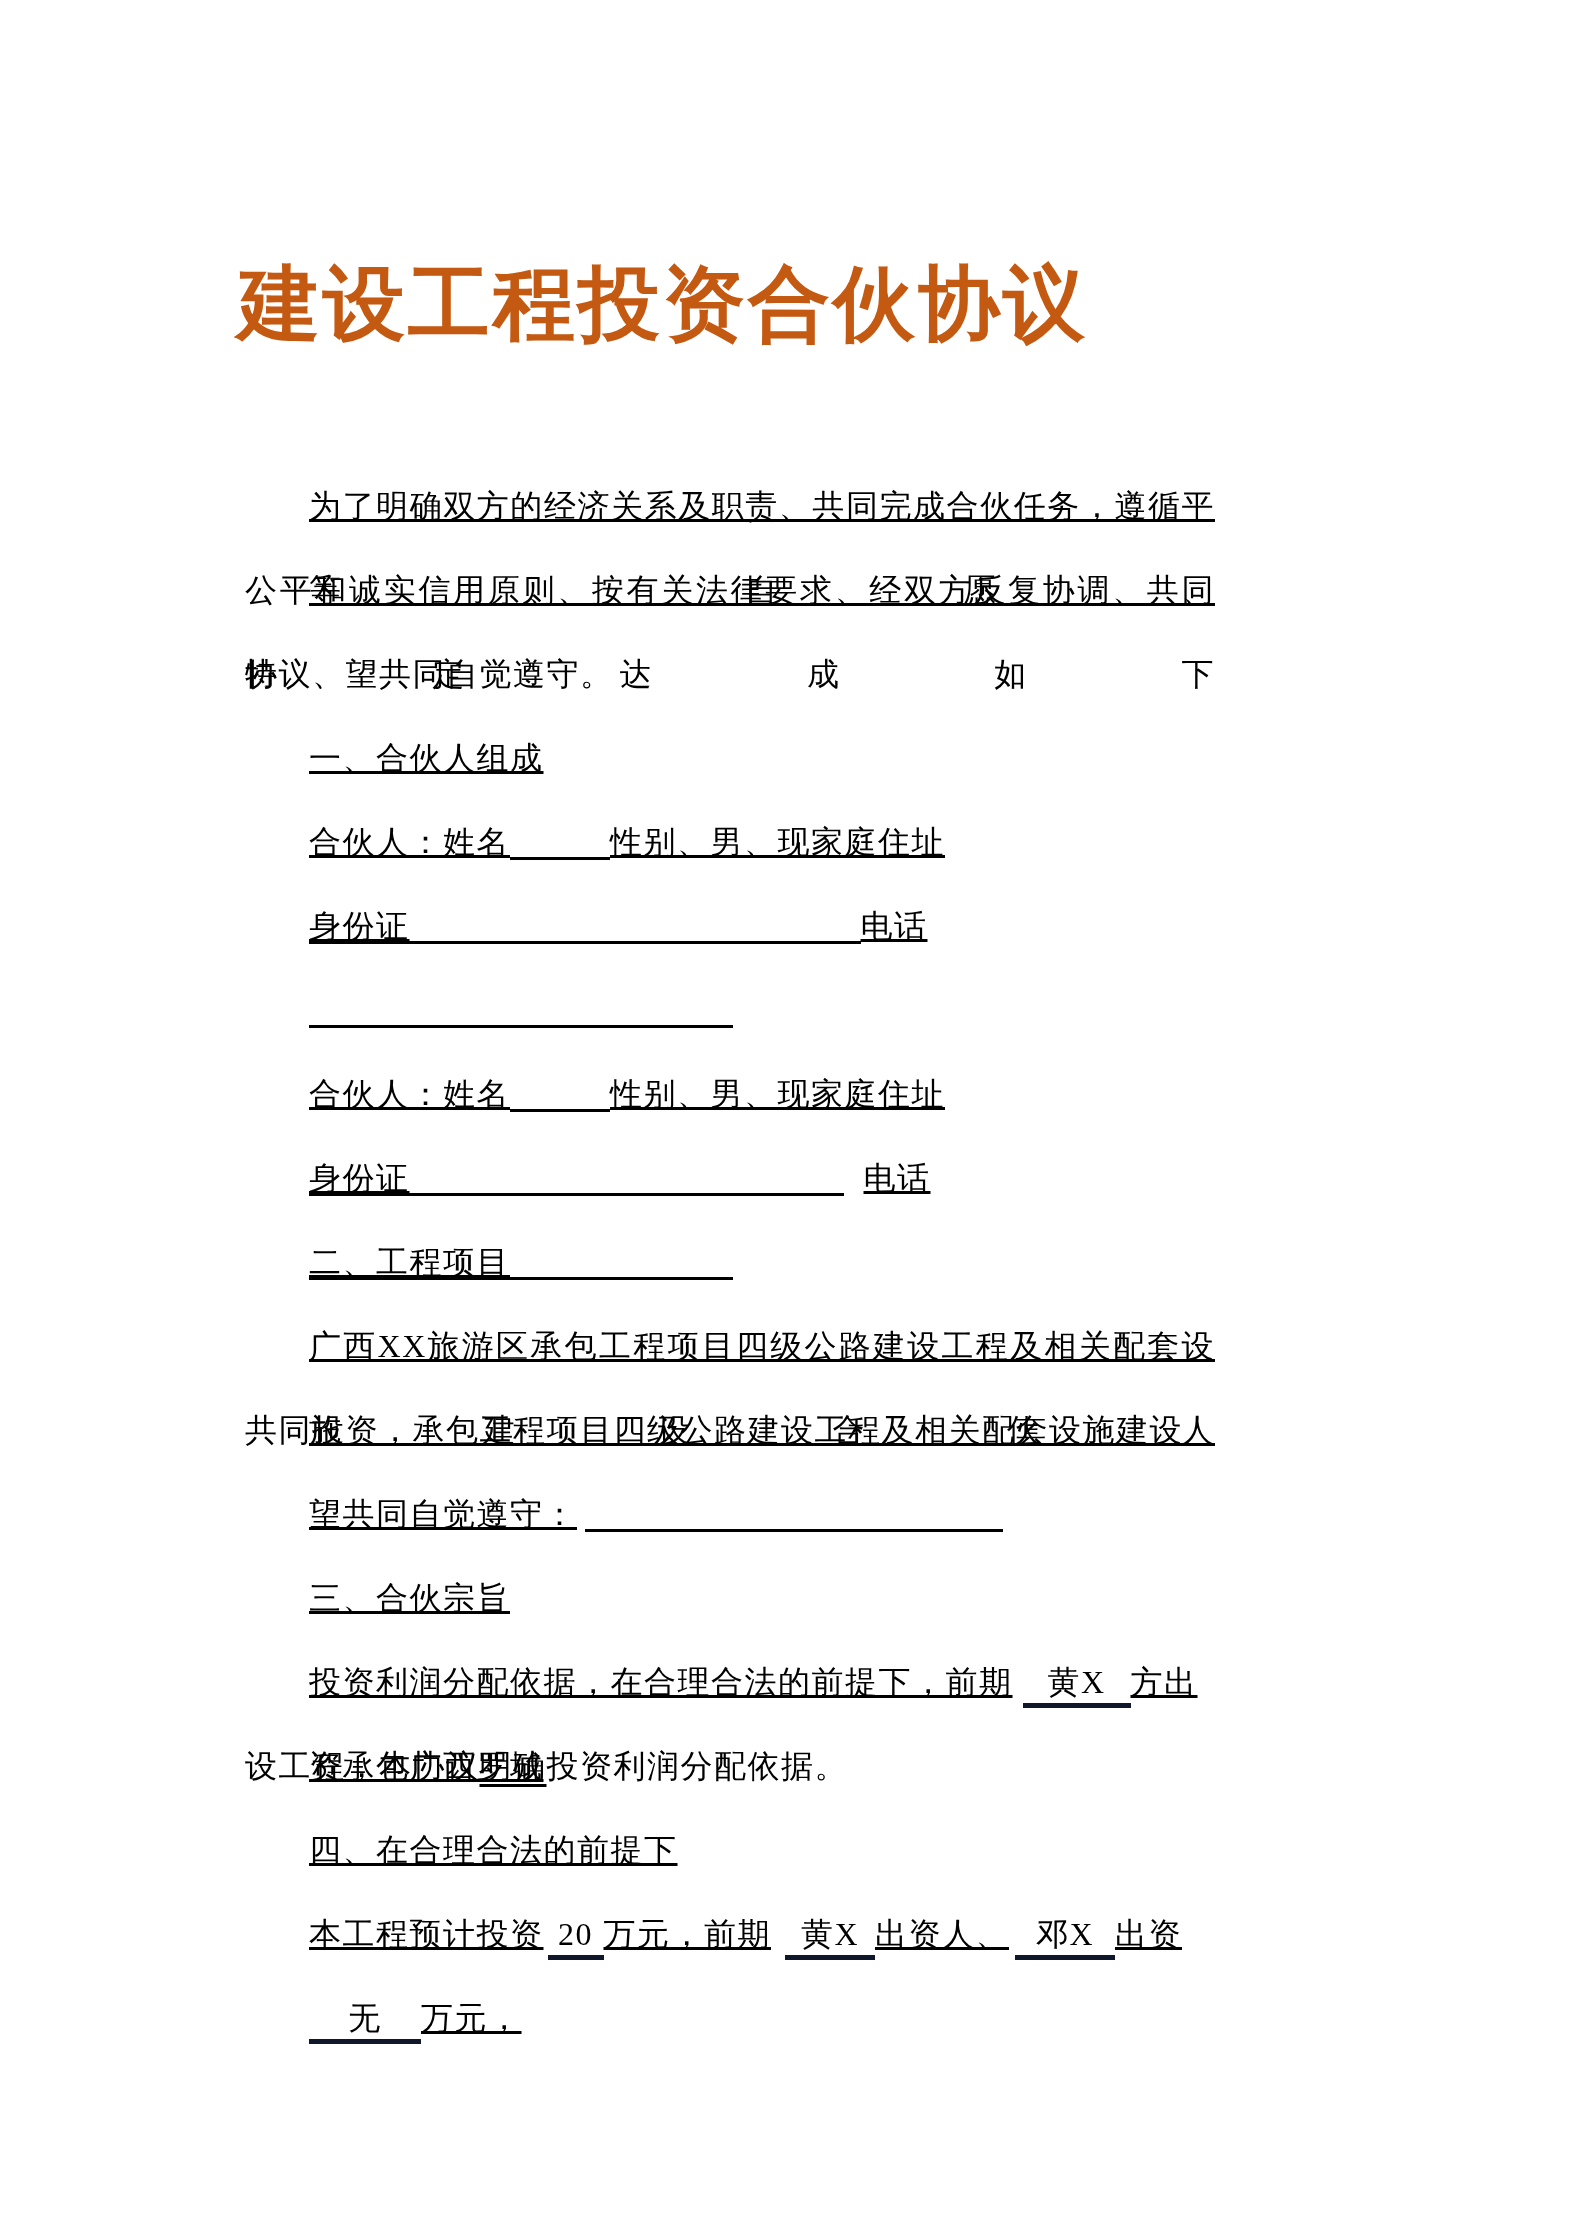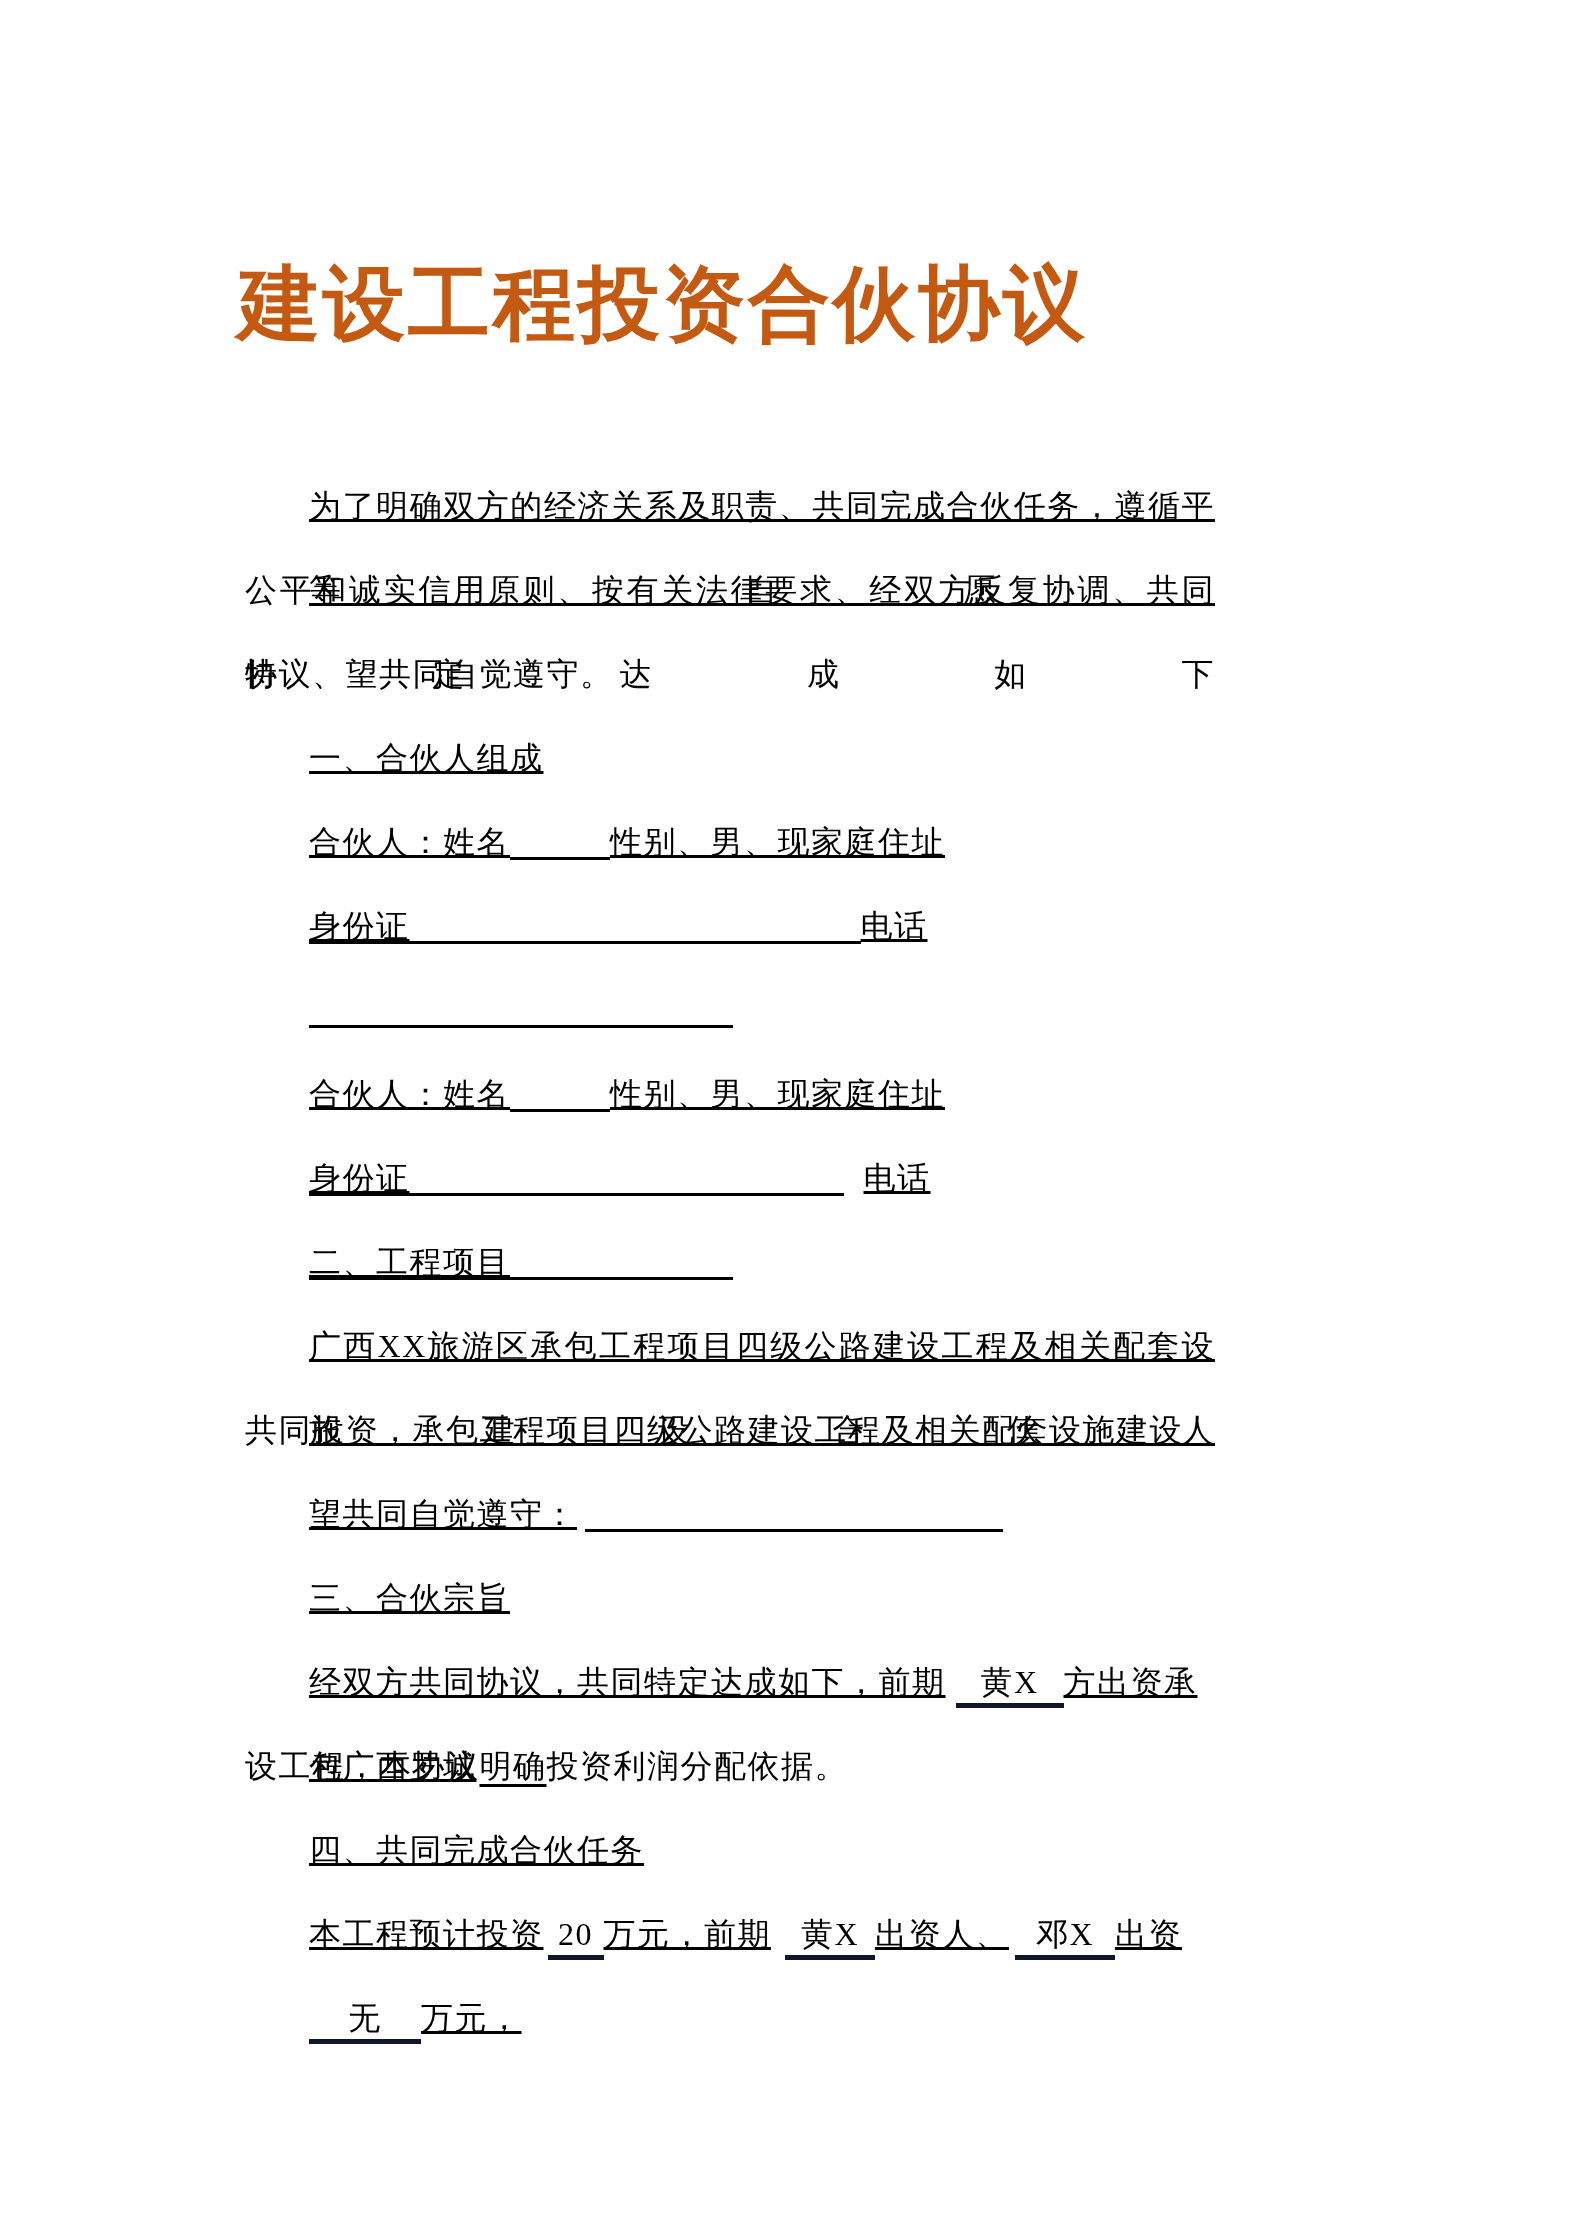--- a/index.html
+++ b/index.html
@@ -89,18 +89,18 @@
       <div class="line indent"><span>合伙人：姓名</span><span class="blank" style="width: 100px;"></span><span>性别、男、现家庭住址</span><span class="blank" style="width: 422px;"></span></div>
       <div class="line indent"><span>身份证</span><span class="blank" style="width: 451px;"></span><span>电话</span><span class="sp" style="width: 4px;"></span><span class="blank" style="width: 424px;"></span></div>
       <div class="line"></div>
       <div class="line indent"><span>合伙人：姓名</span><span class="blank" style="width: 100px;"></span><span>性别、男、现家庭住址</span><span class="blank" style="width: 422px;"></span></div>
       <div class="line indent"><span>身份证</span><span class="sp" style="width: 4px;"></span><span class="blank" style="width: 430px;"></span><span class="sp" style="width: 20px;"></span><span>电话</span><span class="sp" style="width: 4px;"></span><span class="blank" style="width: 424px;"></span></div>
       <div class="line indent"><span>二、工程项目</span></div>
       <div class="line indent justify"><span>广西XX旅游区承包工程项目四级公路建设工程及相关配套设施建设合伙人</span></div>
       <div class="line"><span>共同投资，承包工程项目四级公路建设工程及相关配套设施建设</span></div>
       <div class="line indent"><span>望共同自觉遵守：</span><span class="sp" style="width: 8px;"></span><span class="blank" style="width: 418px;"></span></div>
       <div class="line indent"><span>三、合伙宗旨</span></div>
-      <div class="line indent"><span>经双方共同协议，共同特定达成如下，前期</span><span class="sp" style="width: 10px;"></span><span class="ulw" style="min-width: 108px;">黄X</span><span>方出资承包广西罗城</span></div>
+      <div class="line indent"><span>投资利润分配依据，在合理合法的前提下，前期</span><span class="sp" style="width: 10px;"></span><span class="ulw" style="min-width: 108px;">黄X</span><span>方出资承包广西罗城</span></div>
       <div class="line"><span>设工程，本协议</span><span class="ul">明确</span><span>投资利润分配依据。</span></div>
-      <div class="line indent"><span>四、共同完成合伙任务</span></div>
+      <div class="line indent"><span>四、在合理合法的前提下</span></div>
       <div class="line indent"><span>本工程预计投资</span><span class="sp" style="width: 4px;"></span><span class="ulw" style="min-width: 56px;">20</span><span>万元，前期</span><span class="sp" style="width: 14px;"></span><span class="ulw" style="min-width: 90px;">黄X</span><span>出资人、</span><span class="sp" style="width: 6px;"></span><span class="ulw" style="min-width: 100px;">邓X</span><span>出资</span><span class="ulw" style="min-width: 112px;">无</span><span>万元，</span></div>
     </div>
 </div>
 
 </body></html>

